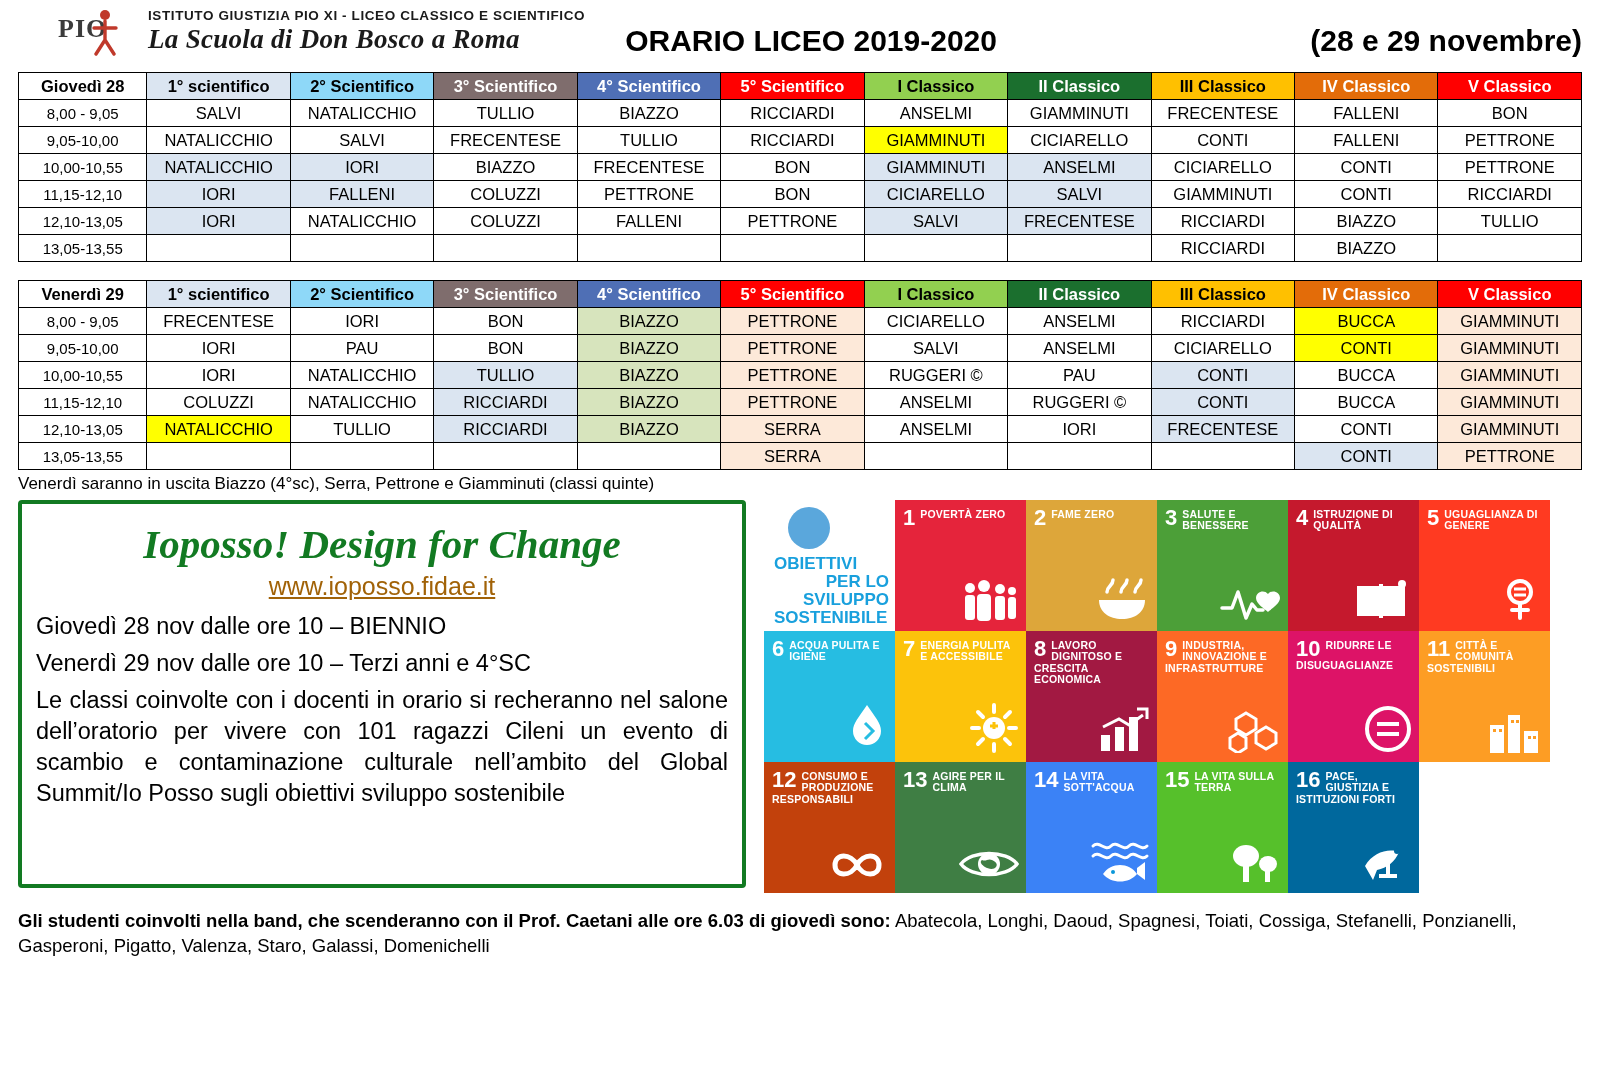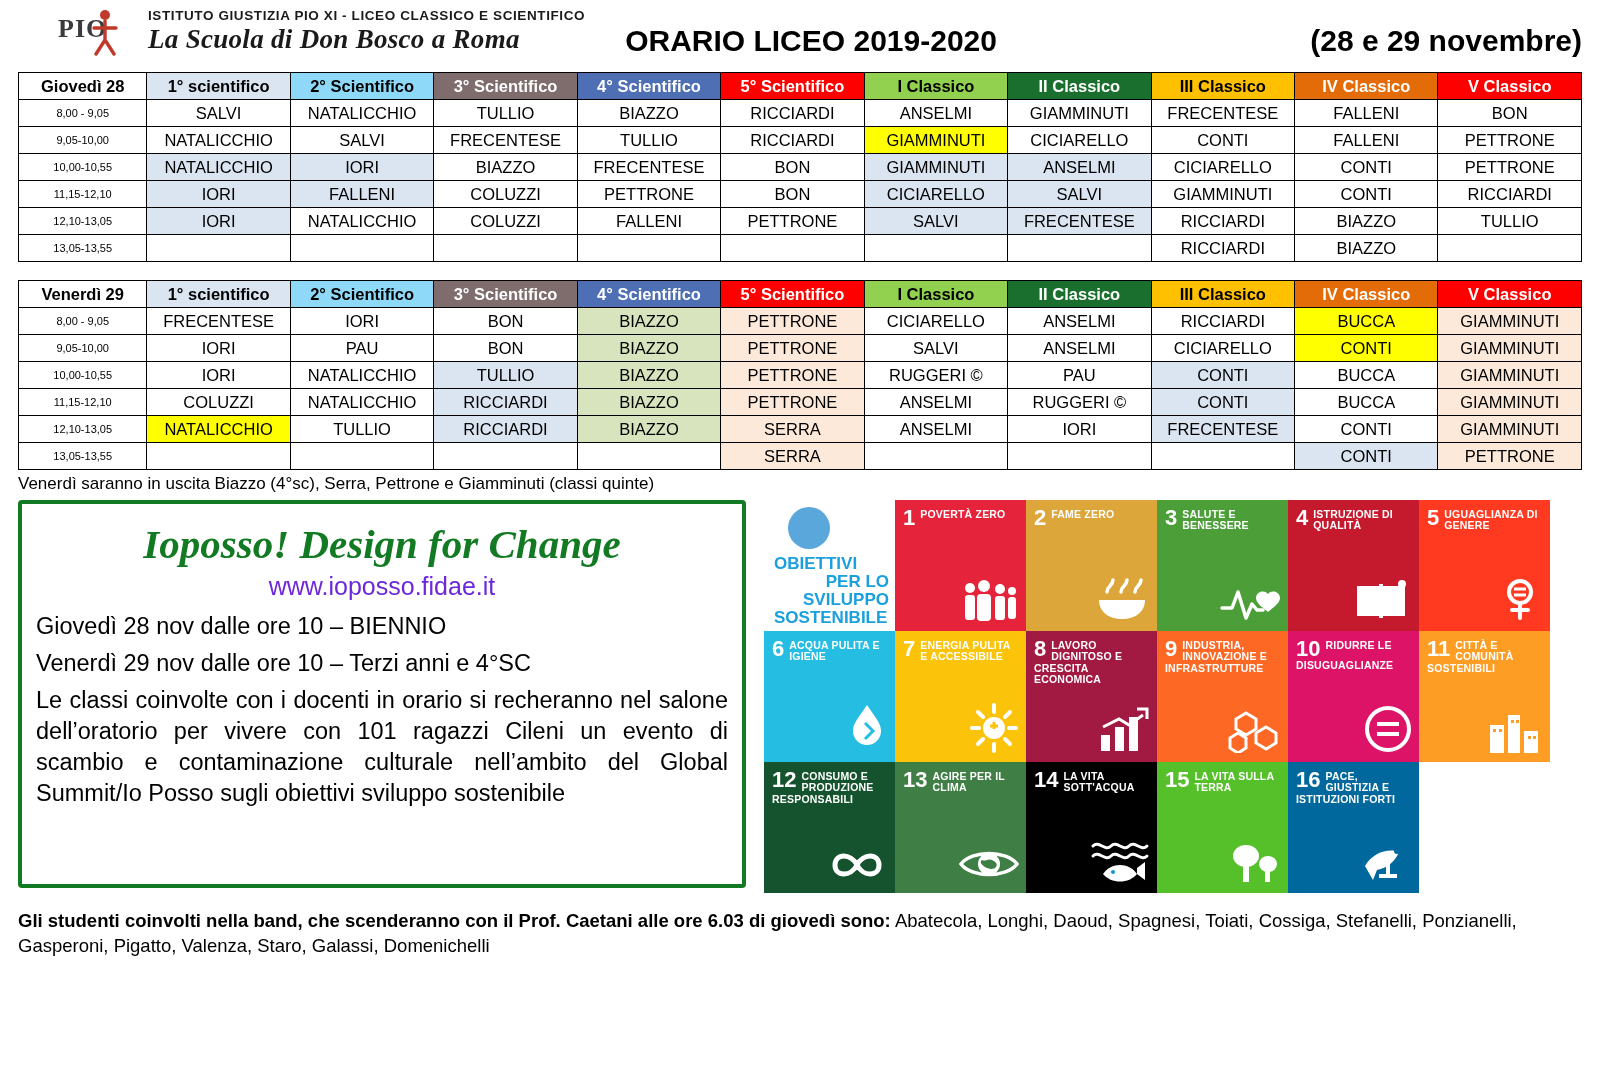--- a/index.html
+++ b/index.html
@@ -29,21 +29,21 @@
   table.orario td, table.orario th {
     border:1px solid #000;
     height:27px;
     text-align:center;
     font-size:16.5px;
     padding:0 2px;
     white-space:nowrap;
     overflow:hidden;
   }
   table.orario thead th { font-weight:bold; font-size:16.5px; }
-  table.orario td.hour { font-size:11px; }
+  table.orario td.hour { font-size:15px; }
   col.c0 { width:128px; }
   col.cx { width:143px; }
 
   .sub-note { font-size:17px; margin-top:4px; margin-bottom:6px; }
 
   .spacer { height:14px; }
 
   
   .bottom { display:flex; align-items:flex-start; margin-top:6px; }
   .promo {
@@ -55,21 +55,21 @@
   }
   .promo h1 {
     margin:6px 0 4px 0;
     text-align:center;
     font-family:"Liberation Serif", serif;
     font-style:italic;
     font-weight:bold;
     font-size:41px;
     color:#127a22;
   }
-  .promo .link { text-align:center; font-size:25px; color:#6d28d9; margin-bottom:10px; }
+  .promo .link { text-align:center; font-size:25px; color:#a16207; text-decoration:underline; margin-bottom:10px; }
   .promo p { margin:6px 0; font-size:23.5px; line-height:1.32; }
   .promo p.just { text-align:justify; }
 
   .sdg { width:786px; height:393px; margin-left:18px; display:grid; grid-template-columns:repeat(6,1fr); grid-template-rows:repeat(3,1fr); }
   .sdg .cell { position:relative; color:#fff; padding:7px 6px 4px 8px; overflow:hidden; }
   .sdg .num { font-size:22px; font-weight:bold; line-height:1; float:left; margin-right:5px; }
   .sdg .lab { font-size:10.5px; font-weight:bold; line-height:1.08; letter-spacing:0.2px; text-transform:uppercase; padding-top:2px; }
   .sdg .art { position:absolute; right:6px; bottom:5px; }
   .sdg .un { background:#ffffff; color:#0a97d9; display:flex; flex-direction:column; align-items:flex-start; justify-content:center; padding-left:10px;}
   .sdg .un .uni { width:42px; height:42px; border-radius:50%; background:#5aa7dc; margin:0 auto 6px 14px; position:relative;}
@@ -461,37 +461,37 @@
               <g fill="#fd9d24">
                 <rect x="9" y="20" width="3" height="3"></rect>
                 <rect x="15" y="20" width="3" height="3"></rect>
                 <rect x="27" y="11" width="3" height="3"></rect>
                 <rect x="32" y="11" width="3" height="3"></rect>
                 <rect x="44" y="27" width="3" height="3"></rect>
                 <rect x="49" y="27" width="3" height="3"></rect>
               </g>
             </svg></span>
         </div>
-        <div class="cell" style="background: #14532d;">
+        <div class="cell" style="background: #c2410c;">
           <span class="num">12</span>
           <div class="lab">CONSUMO E PRODUZIONE RESPONSABILI</div>
           <span class="art"><svg width="64" height="38" viewBox="0 0 64 38">
               <path d="M32 19c-6-12-22-12-22 0s16 12 22 0c6-12 22-12 22 0s-16 12-22 0z" fill="none" stroke="#fff" stroke-width="5"></path>
             </svg></span>
         </div>
         <div class="cell" style="background: rgb(63, 126, 68);">
           <span class="num">13</span>
           <div class="lab">AGIRE PER IL CLIMA</div>
           <span class="art"><svg width="62" height="40" viewBox="0 0 62 40">
               <path d="M3 20c10-14 46-14 56 0-10 14-46 14-56 0z" fill="none" stroke="#fff" stroke-width="3.5"></path>
               <circle cx="31" cy="20" r="11" fill="#fff"></circle>
               <path d="M24 16c4 2 6-2 10 0s6 4 4 7-8 2-11 0-6-5-3-7z" fill="#3f7e44"></path>
             </svg></span>
         </div>
-        <div class="cell" style="background: #000000;">
+        <div class="cell" style="background: #3b82f6;">
           <span class="num">14</span>
           <div class="lab">LA VITA SOTT'ACQUA</div>
           <span class="art"><svg width="62" height="46" viewBox="0 0 62 46">
               <g stroke="#fff" stroke-width="3" fill="none" stroke-linecap="round">
                 <path d="M4 8c6-6 12 6 18 0s12 6 18 0 12 6 18 0"></path>
                 <path d="M4 18c6-6 12 6 18 0s12 6 18 0 12 6 18 0"></path>
               </g>
               <path d="M14 36c8-12 26-12 34 0-8 10-26 10-34 0z" fill="#fff"></path>
               <path d="M48 30l8-6v18l-8-6z" fill="#fff"></path>
               <circle cx="24" cy="34" r="2" fill="#0a97d9"></circle>

